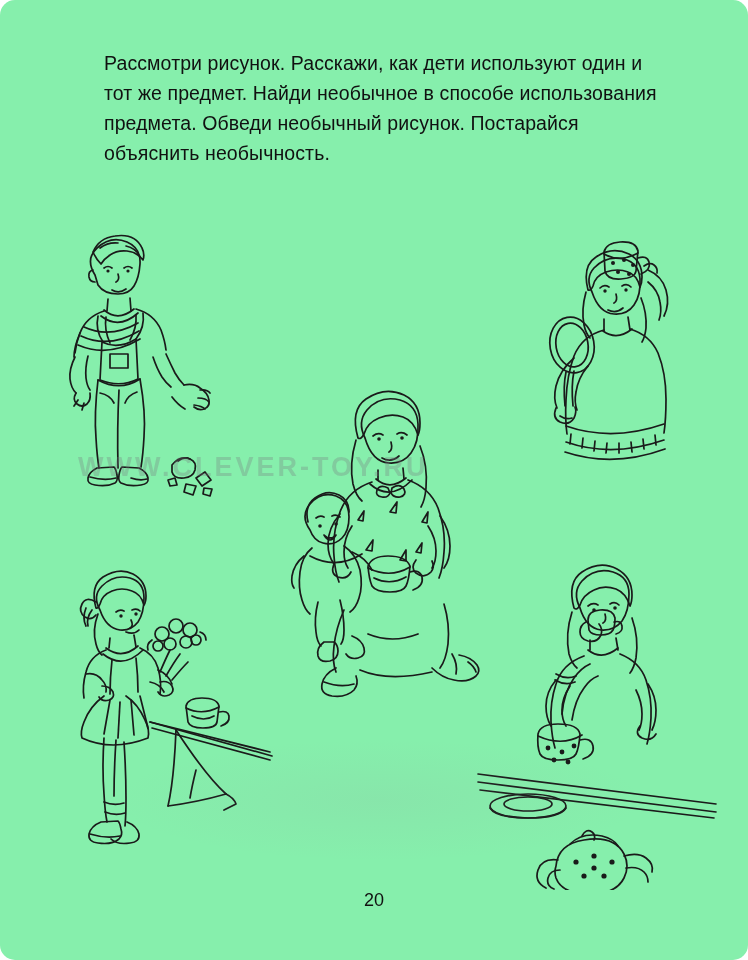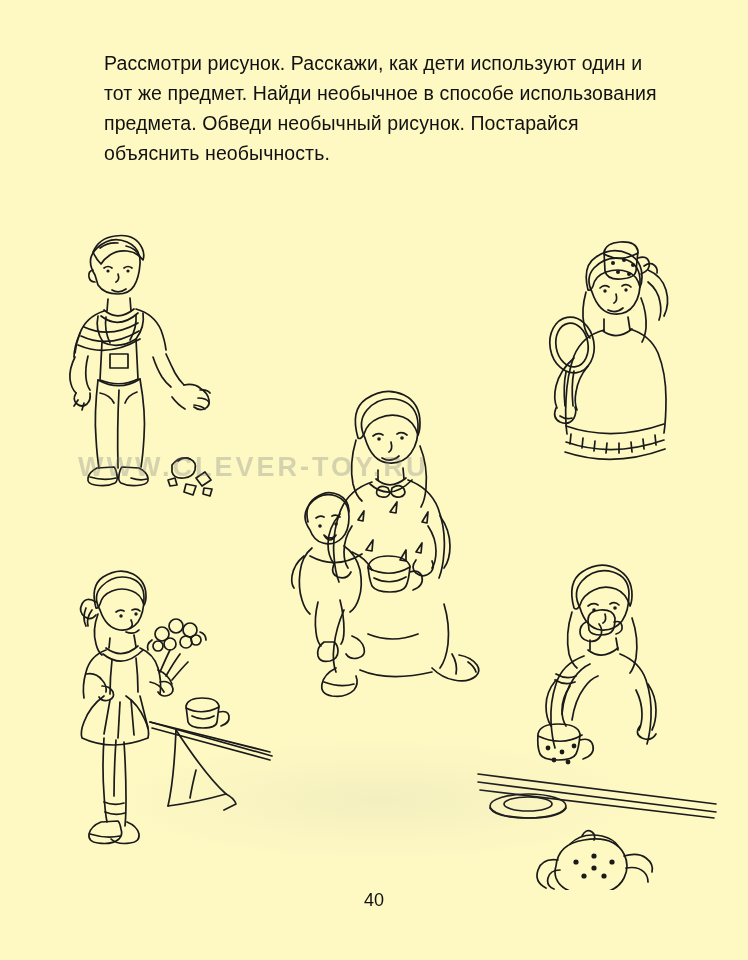--- a/index.html
+++ b/index.html
@@ -12,21 +12,22 @@
     height: 960px;
     position: relative;
     font-family: "Liberation Sans", sans-serif;
     color: #1a1a1a;
     overflow: hidden;
   }
 
   .page {
     position: absolute;
     inset: 0;
-    background: #fef9c3;
+    background: #86efac;
+    border-radius: 15px;
   }
 
   
   .instructions {
     position: absolute;
     left: 104px;
     top: 48px;
     width: 556px;
     font-size: 19.5px;
     line-height: 30px;
@@ -482,15 +483,15 @@
         <circle cx="604" cy="646" r="2.6" fill="#1a1a1a" stroke="none"></circle>
         <circle cx="594" cy="638" r="2.6" fill="#1a1a1a" stroke="none"></circle>
       </g>
 
     </svg>
   </div>
 
   <div class="watermark-ghost"></div>
   <div class="watermark">WWW.CLEVER-TOY.RU</div>
 
-  <div class="page-number">40</div>
+  <div class="page-number">20</div>
 
 </div>
 
 </body></html>

